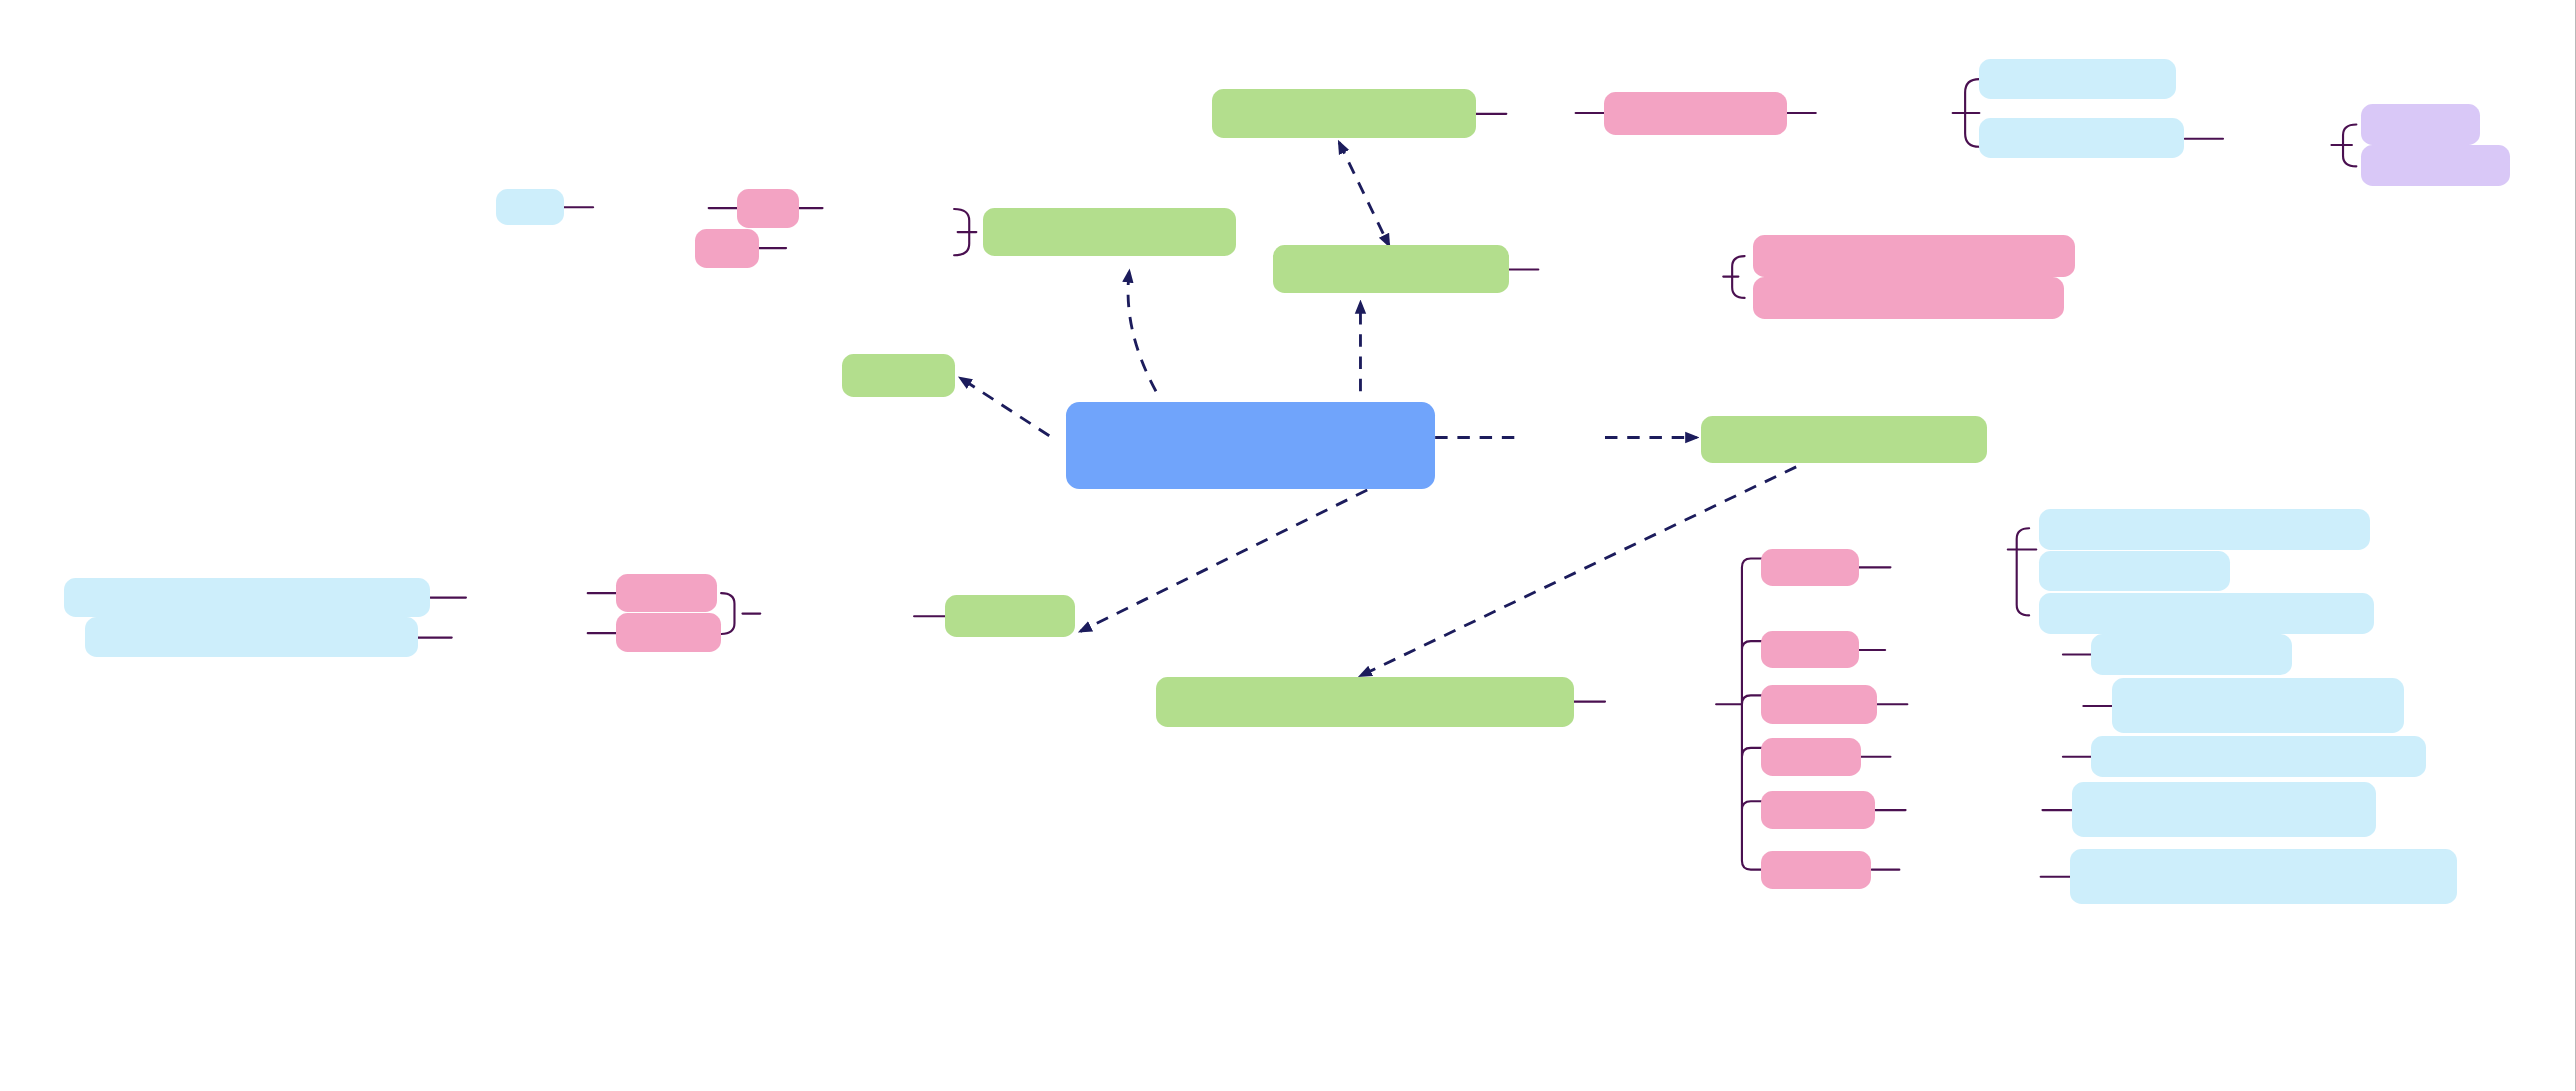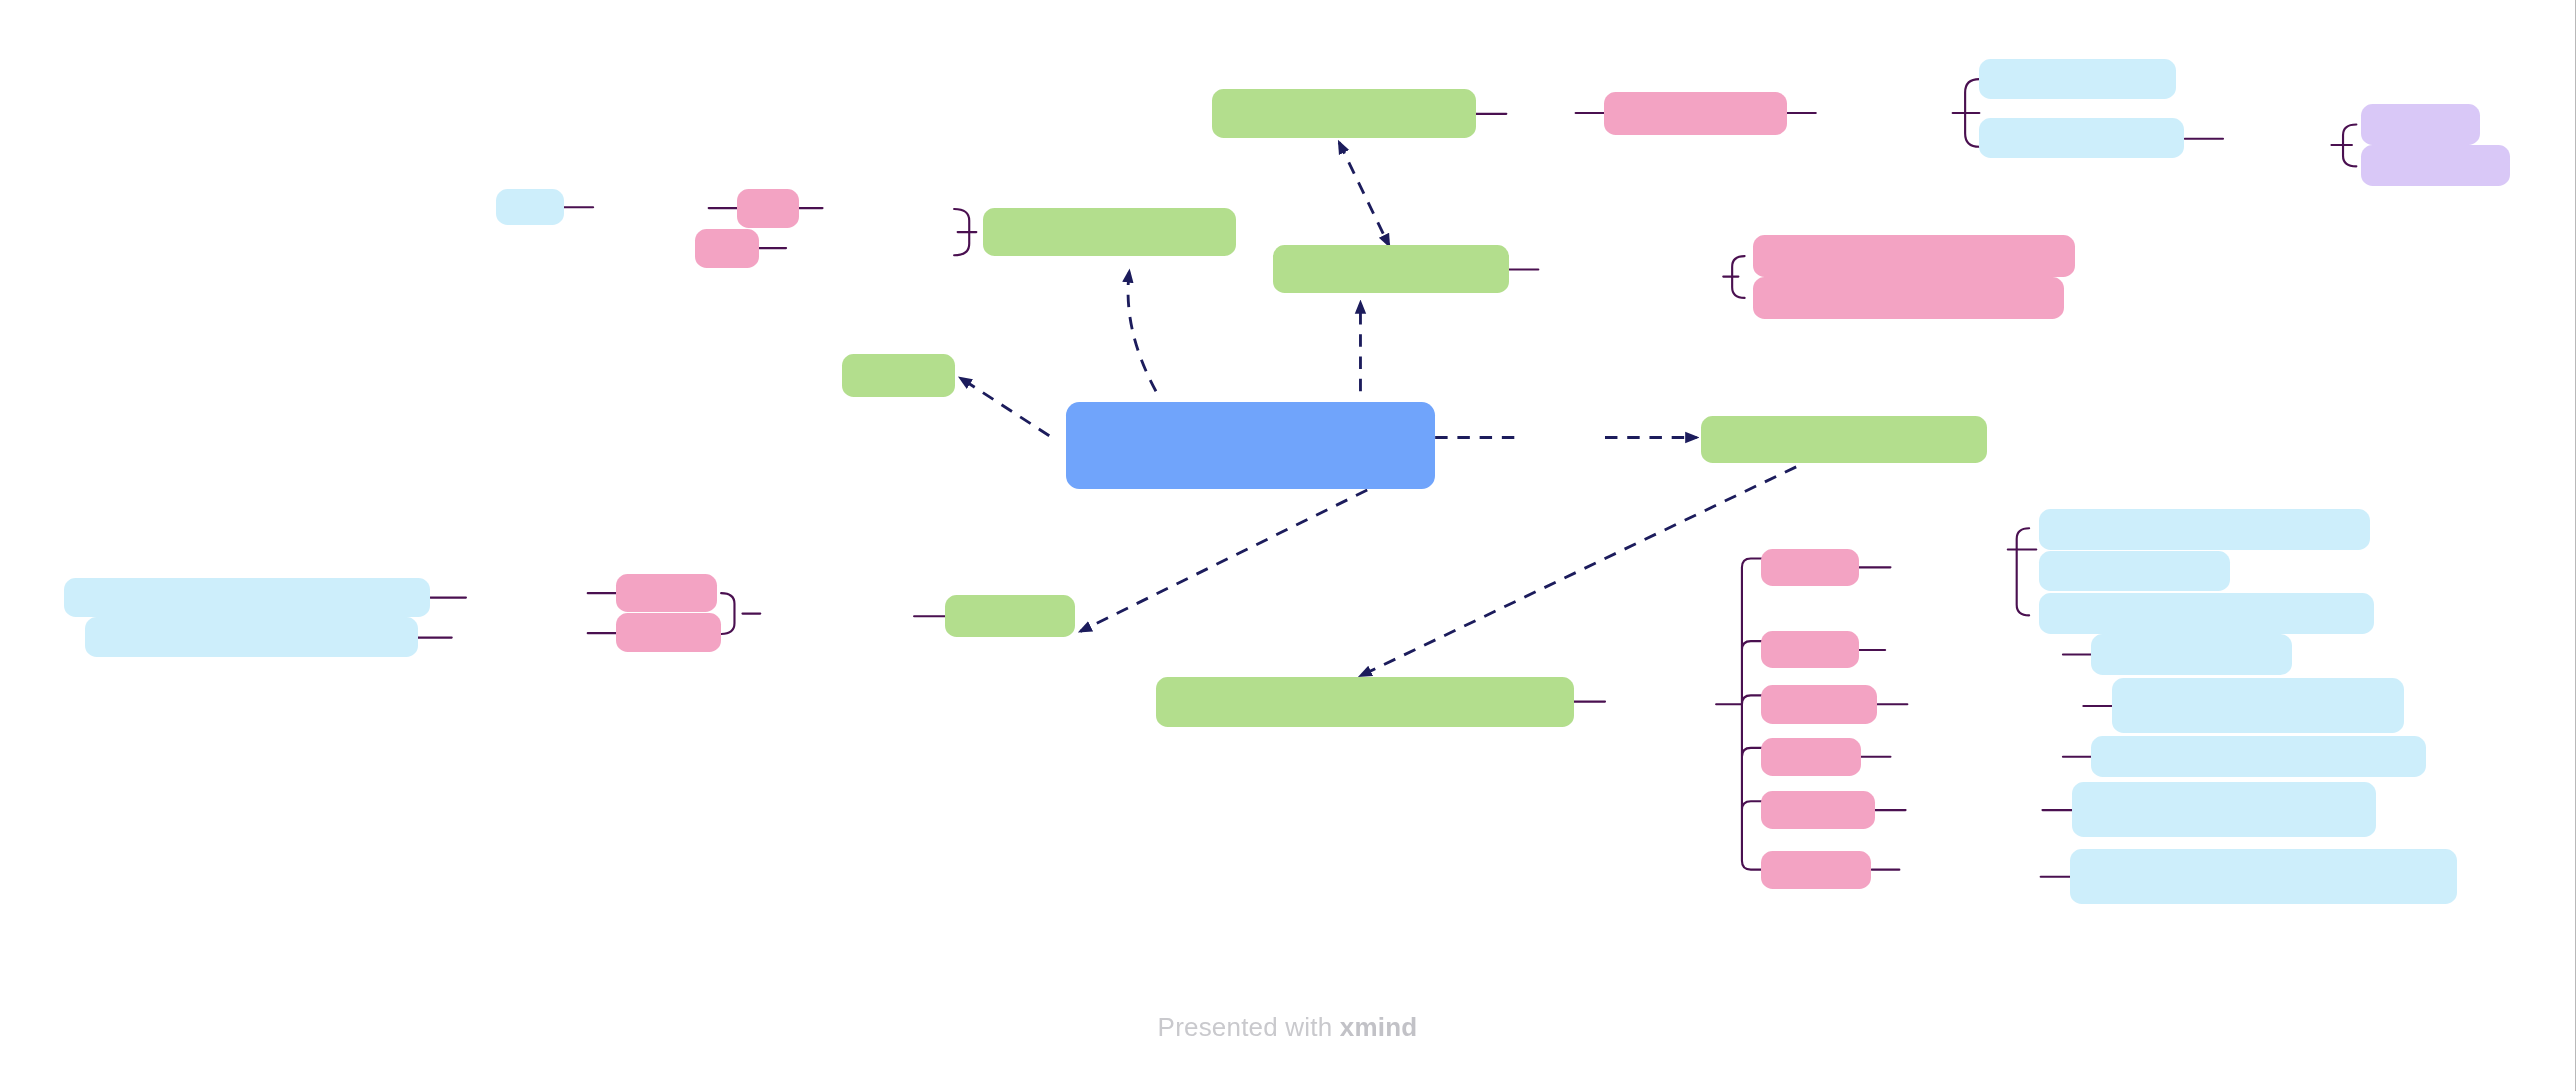--- a/index.html
+++ b/index.html
@@ -142,19 +142,15 @@
       <div class="node" style="left: 2039px; top: 593px; width: 335px; height: 41px; background: rgb(205, 238, 251);"></div>
       <div class="node" style="left: 2091px; top: 634px; width: 201px; height: 41px; background: rgb(205, 238, 251);"></div>
       <div class="node" style="left: 2112px; top: 678px; width: 292px; height: 55px; background: rgb(205, 238, 251);"></div>
       <div class="node" style="left: 2091px; top: 736px; width: 335px; height: 41px; background: rgb(205, 238, 251);"></div>
       <div class="node" style="left: 2072px; top: 782px; width: 304px; height: 55px; background: rgb(205, 238, 251);"></div>
       <div class="node" style="left: 2070px; top: 849px; width: 387px; height: 55px; background: rgb(205, 238, 251);"></div>
       <div class="node" style="left: 2361px; top: 104px; width: 119px; height: 41px; background: rgb(217, 200, 247);"></div>
       <div class="node" style="left: 2361px; top: 145px; width: 149px; height: 41px; background: rgb(217, 200, 247);"></div>
     </div>
 
-  <div class="footer">
-    <span>Presented with</span>
-    <span class="brand">xmind</span>
-  </div>
 
 </div>
 
 
 </body></html>

